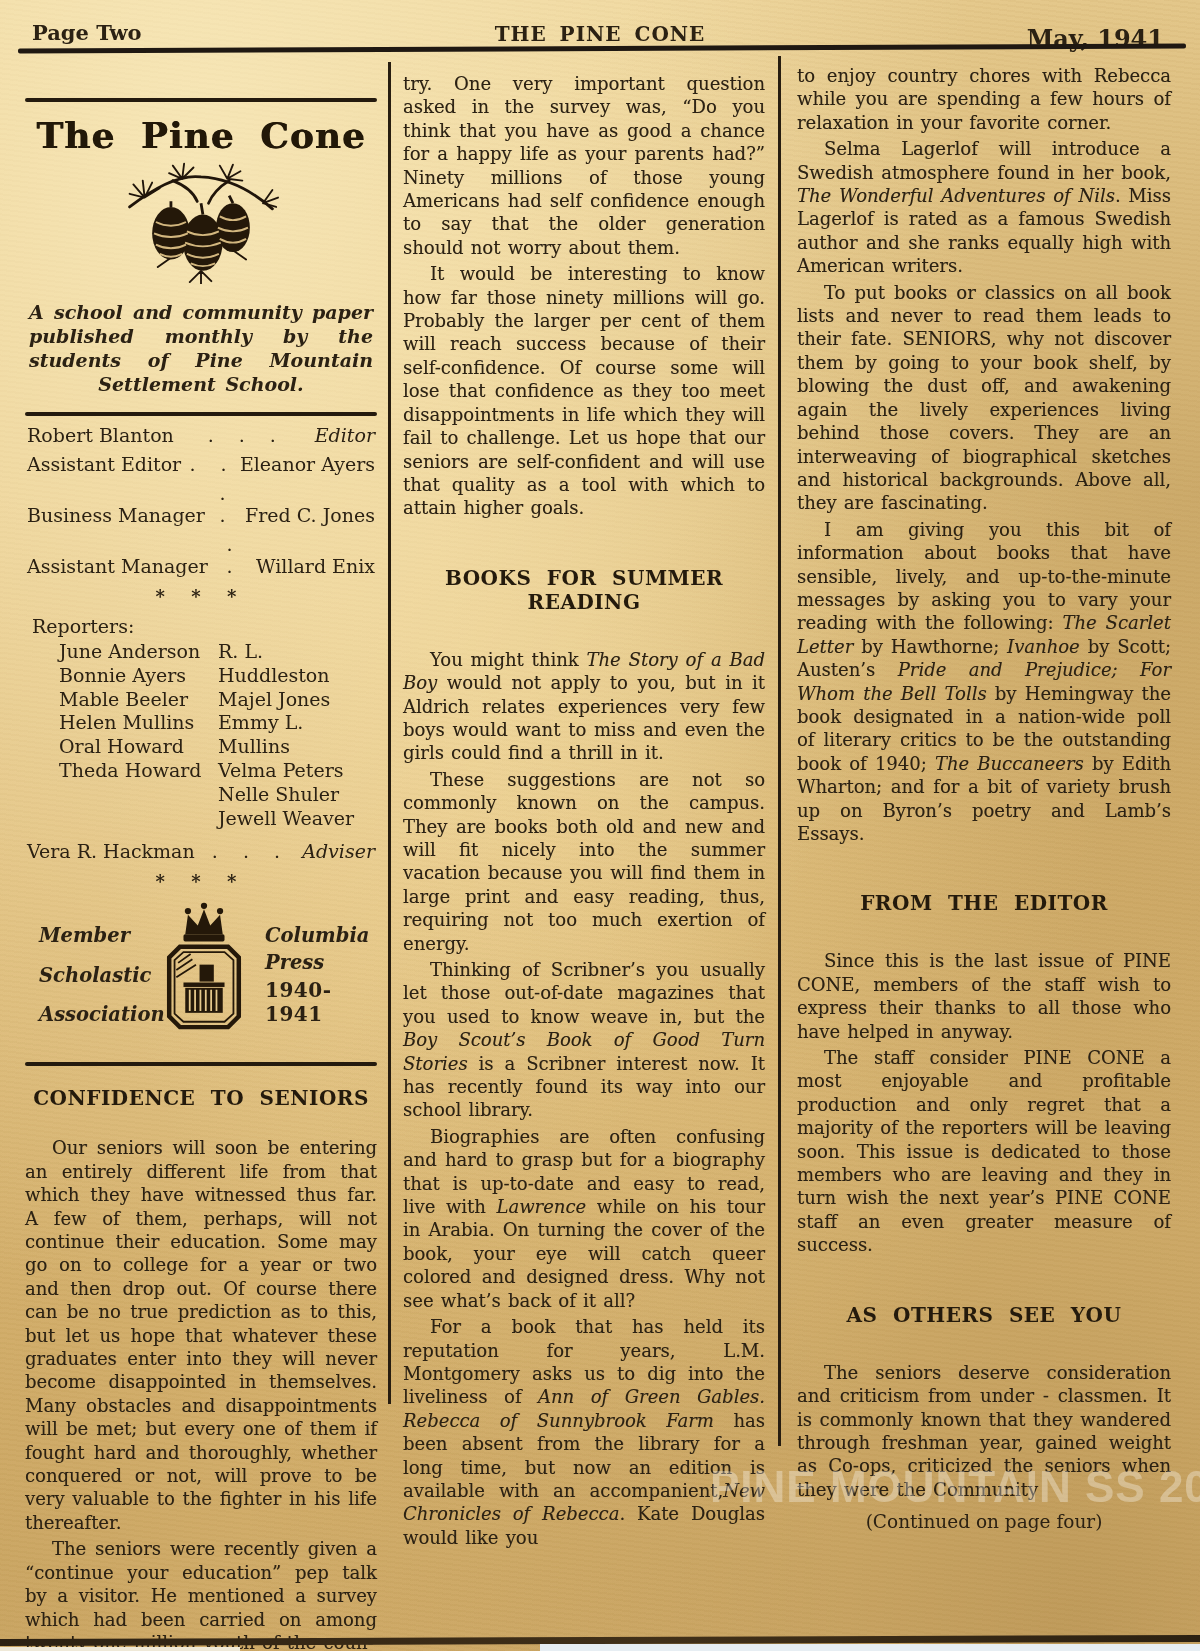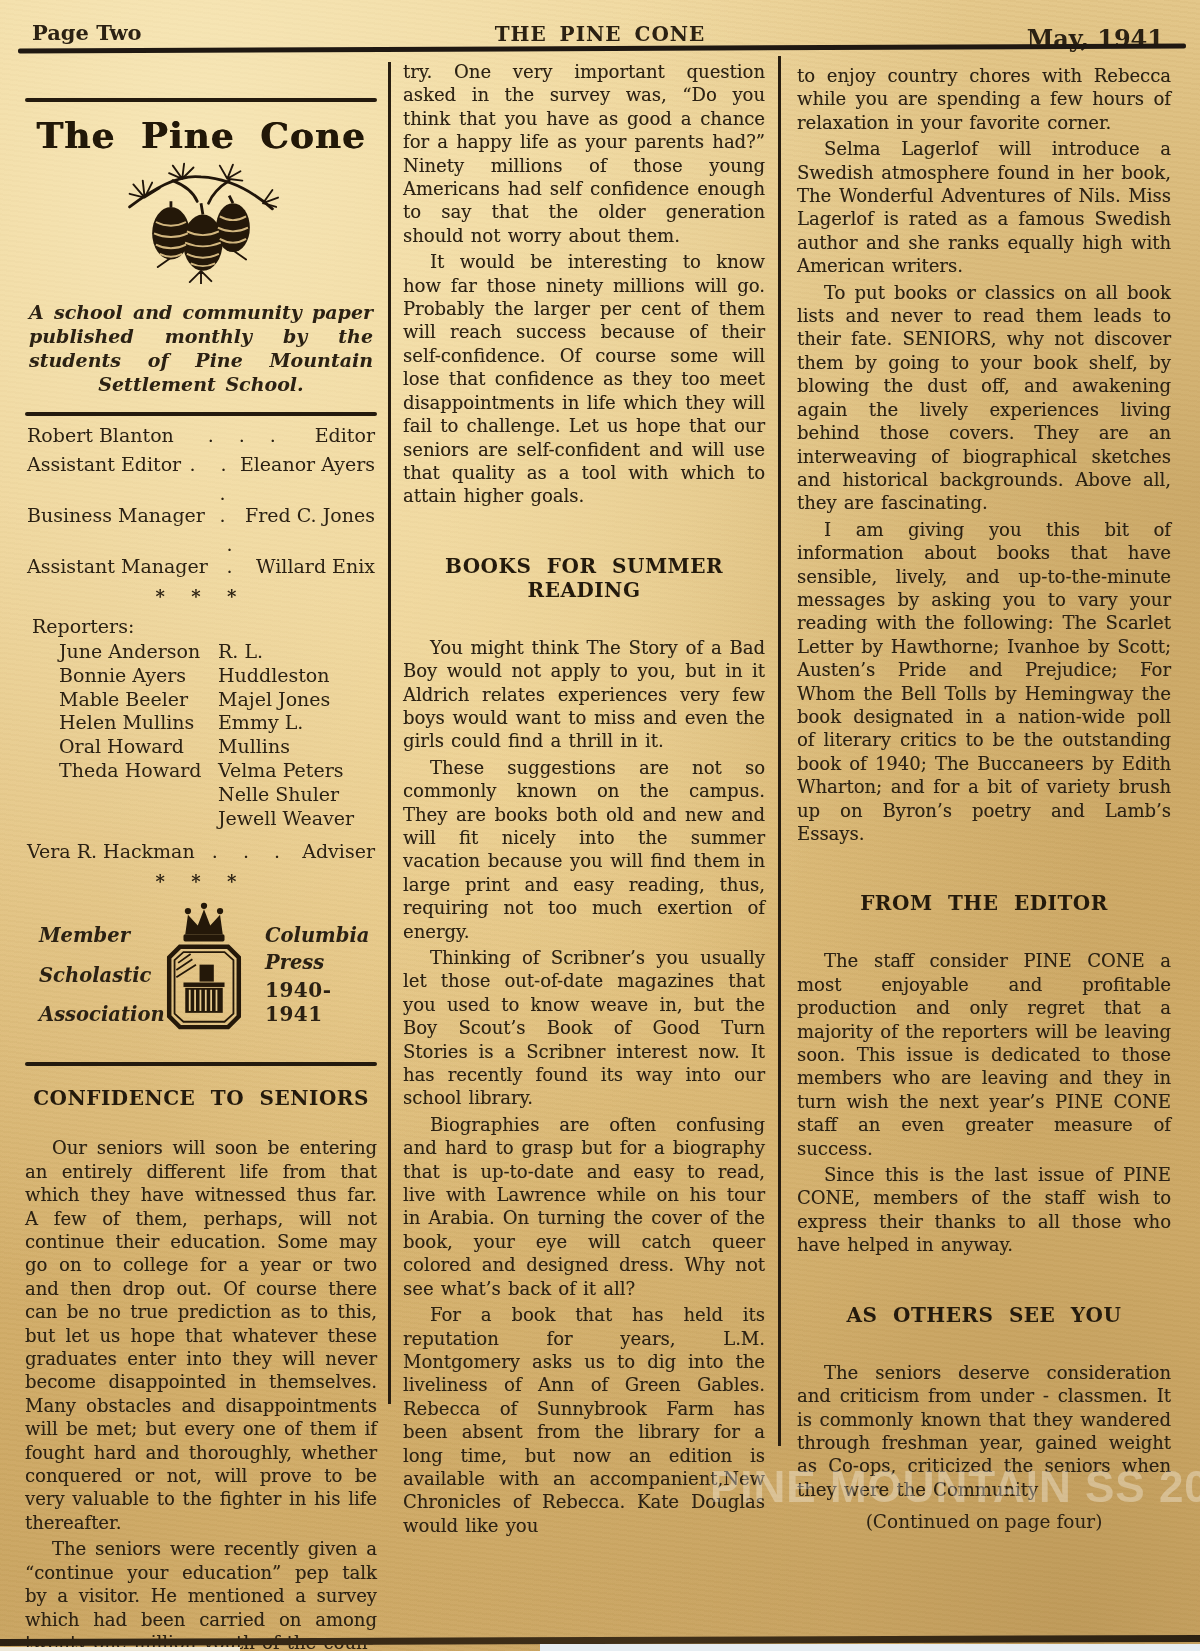--- a/index.html
+++ b/index.html
@@ -19,37 +19,37 @@
   .hdr-left{position:absolute;top:20px;left:32px;font-size:21px;font-weight:bold;}
   .hdr-center{position:absolute;top:22px;left:0;width:100%;text-align:center;font-size:20px;font-weight:bold;letter-spacing:1px;word-spacing:5px;}
   .hdr-right{position:absolute;top:24px;right:36px;font-size:24px;font-weight:bold;}
   .main-rule{position:absolute;top:46px;left:18px;right:14px;height:5px;background:#1f1812;border-radius:2px;transform:rotate(-0.25deg);}
   .vrule{position:absolute;width:3px;background:#271d10;}
   .vrule-1{left:388px;top:62px;height:1342px;}
   .vrule-2{left:778px;top:56px;height:1390px;}
 
   .col{position:absolute;}
   .col-left{left:25px;top:98px;width:352px;}
-  .col-mid{left:403px;top:60px;width:362px;}
+  .col-mid{left:403px;top:72px;width:362px;}
   .col-right{left:797px;top:64px;width:374px;}
 
   .hrule{height:4px;background:#241a0e;border-radius:2px;}
   .hrule-staff{margin-top:16px;}
   .hrule-article{margin-top:20px;}
 
   .mast-title{margin-top:12px;text-align:center;font-size:36px;font-weight:bold;letter-spacing:1px;word-spacing:12px;color:#221808;text-shadow:0.7px 0 0 #221808;}
   .mast-art{margin-top:4px;text-align:center;}
   .mast-desc{margin:12px 4px 0;font-size:19px;line-height:24px;font-weight:bold;font-style:italic;text-align:justify;text-align-last:center;word-spacing:3px;}
 
   .staff-wrap{margin-top:8px;}
   .staff-row{display:flex;align-items:flex-end;font-size:19px;margin:7px 2px;}
   .s-left{white-space:nowrap;}
   .s-dots{flex:1;text-align:center;letter-spacing:5px;word-spacing:9px;padding:0 8px;overflow:hidden;}
   .s-right{white-space:nowrap;}
-  .it{}
+  .it{font-style:italic;}
 
   .stars{text-align:center;font-weight:bold;font-size:18px;letter-spacing:10px;margin:9px 0 2px;}
   .rep-label{font-size:19px;margin:8px 0 3px 7px;}
   .reporters{display:flex;padding-left:34px;font-size:19px;line-height:23.8px;}
   .rep-col{width:50%;}
   #adviser-row .staff-row{margin-top:10px;}
 
   .member{display:flex;margin-top:4px;}
   .member-left,.member-right{display:flex;flex-direction:column;justify-content:space-between;padding-top:28px;padding-bottom:16px;font-size:19.5px;font-weight:bold;font-style:italic;}
   .member-left{width:104px;padding-left:14px;}
@@ -225,22 +225,22 @@
       <p class="body-p"><span>Biographies are often confusing and hard to grasp but for a biography that is up-to-date and easy to read, live with </span><span class="it">Lawrence</span><span> while on his tour in Arabia. On turning the cover of the book, your eye will catch queer colored and designed dress. Why not see what’s back of it all?</span></p>
       <p class="body-p"><span>For a book that has held its reputation for years, L.M. Montgomery asks us to dig into the liveliness of </span><span class="it">Ann of Green Gables. Rebecca of Sunnybrook Farm</span><span> has been absent from the library for a long time, but now an edition is available with an accompanient,</span><span class="it">New Chronicles of Rebecca</span><span>. Kate Douglas would like you</span></p>
     </div>
 
   <div class="col col-right" id="col-right">
       <p class="body-p noindent"><span>to enjoy country chores with Rebecca while you are spending a few hours of relaxation in your favorite corner.</span></p>
       <p class="body-p"><span>Selma Lagerlof will introduce a Swedish atmosphere found in her book, </span><span class="it">The Wonderful Adventures of Nils</span><span>. Miss Lagerlof is rated as a famous Swedish author and she ranks equally high with American writers.</span></p>
       <p class="body-p"><span>To put books or classics on all book lists and never to read them leads to their fate. SENIORS, why not discover them by going to your book shelf, by blowing the dust off, and awakening again the lively experiences living behind those covers. They are an interweaving of biographical sketches and historical backgrounds. Above all, they are fascinating.</span></p>
       <p class="body-p"><span>I am giving you this bit of information about books that have sensible, lively, and up-to-the-minute messages by asking you to vary your reading with the following: </span><span class="it">The Scarlet Letter</span><span> by Hawthorne; </span><span class="it">Ivanhoe</span><span> by Scott; Austen’s </span><span class="it">Pride and Prejudice; For Whom the Bell Tolls</span><span> by Hemingway the book designated in a nation-wide poll of literary critics to be the outstanding book of 1940; </span><span class="it">The Buccaneers</span><span> by Edith Wharton; and for a bit of variety brush up on Byron’s poetry and Lamb’s Essays.</span></p>
       <h2 class="art-head">FROM THE EDITOR</h2>
+      <p class="body-p"><span>Since this is the last issue of PINE CONE, members of the staff wish to express their thanks to all those who have helped in anyway.</span></p>
       <p class="body-p"><span>The staff consider PINE CONE a most enjoyable and profitable production and only regret that a majority of the reporters will be leaving soon. This issue is dedicated to those members who are leaving and they in turn wish the next year’s PINE CONE staff an even greater measure of success.</span></p>
-      <p class="body-p"><span>Since this is the last issue of PINE CONE, members of the staff wish to express their thanks to all those who have helped in anyway.</span></p>
       <h2 class="art-head">AS OTHERS SEE YOU</h2>
       <p class="body-p"><span>The seniors deserve consideration and criticism from under - classmen. It is commonly known that they wandered through freshman year, gained weight as Co-ops, criticized the seniors when they were the Community</span></p>
       <p class="continuation">(Continued on page four)</p>
     </div>
 
   <div class="watermark">PINE MOUNTAIN SS 2018</div>
   <div class="scan-line"></div>
   <div class="scan-white"></div>
   <div class="scan-white-l"></div>
 </div>

